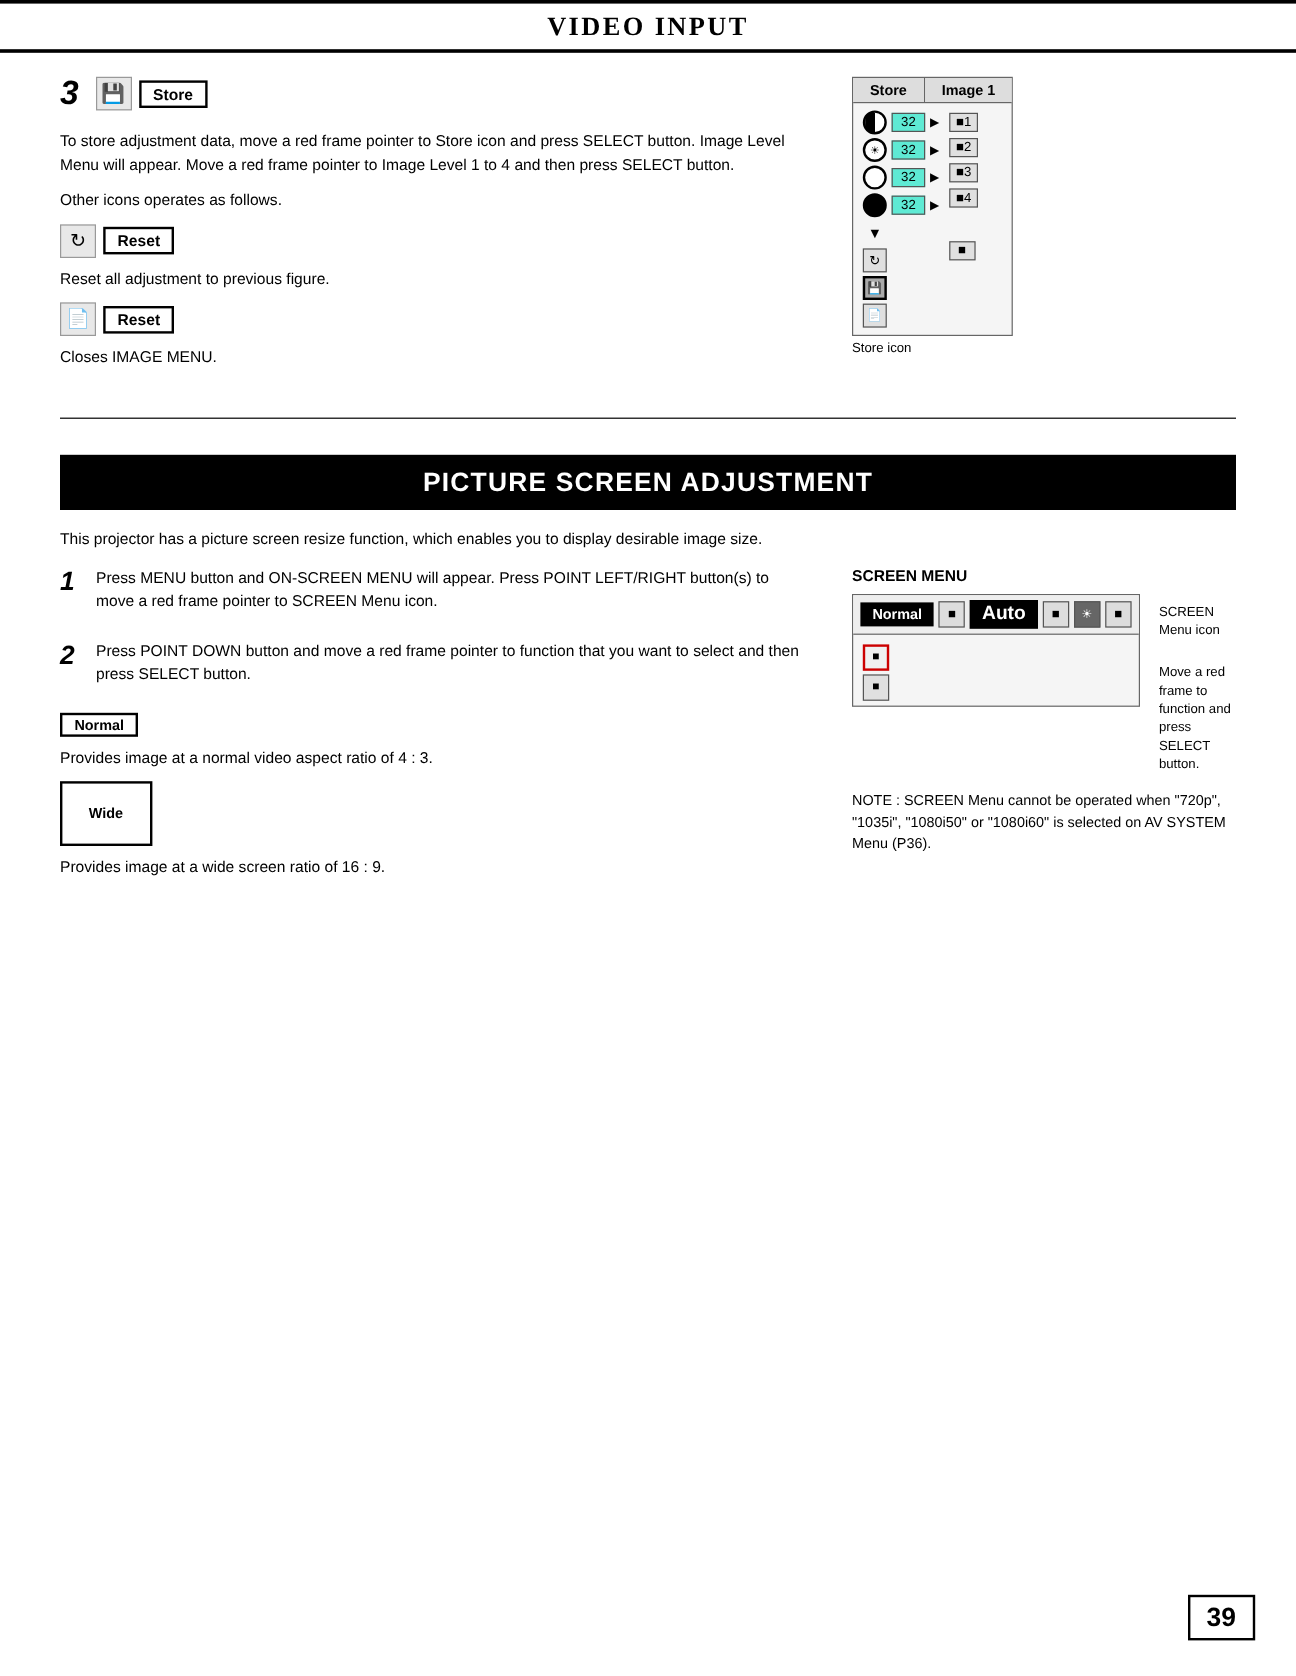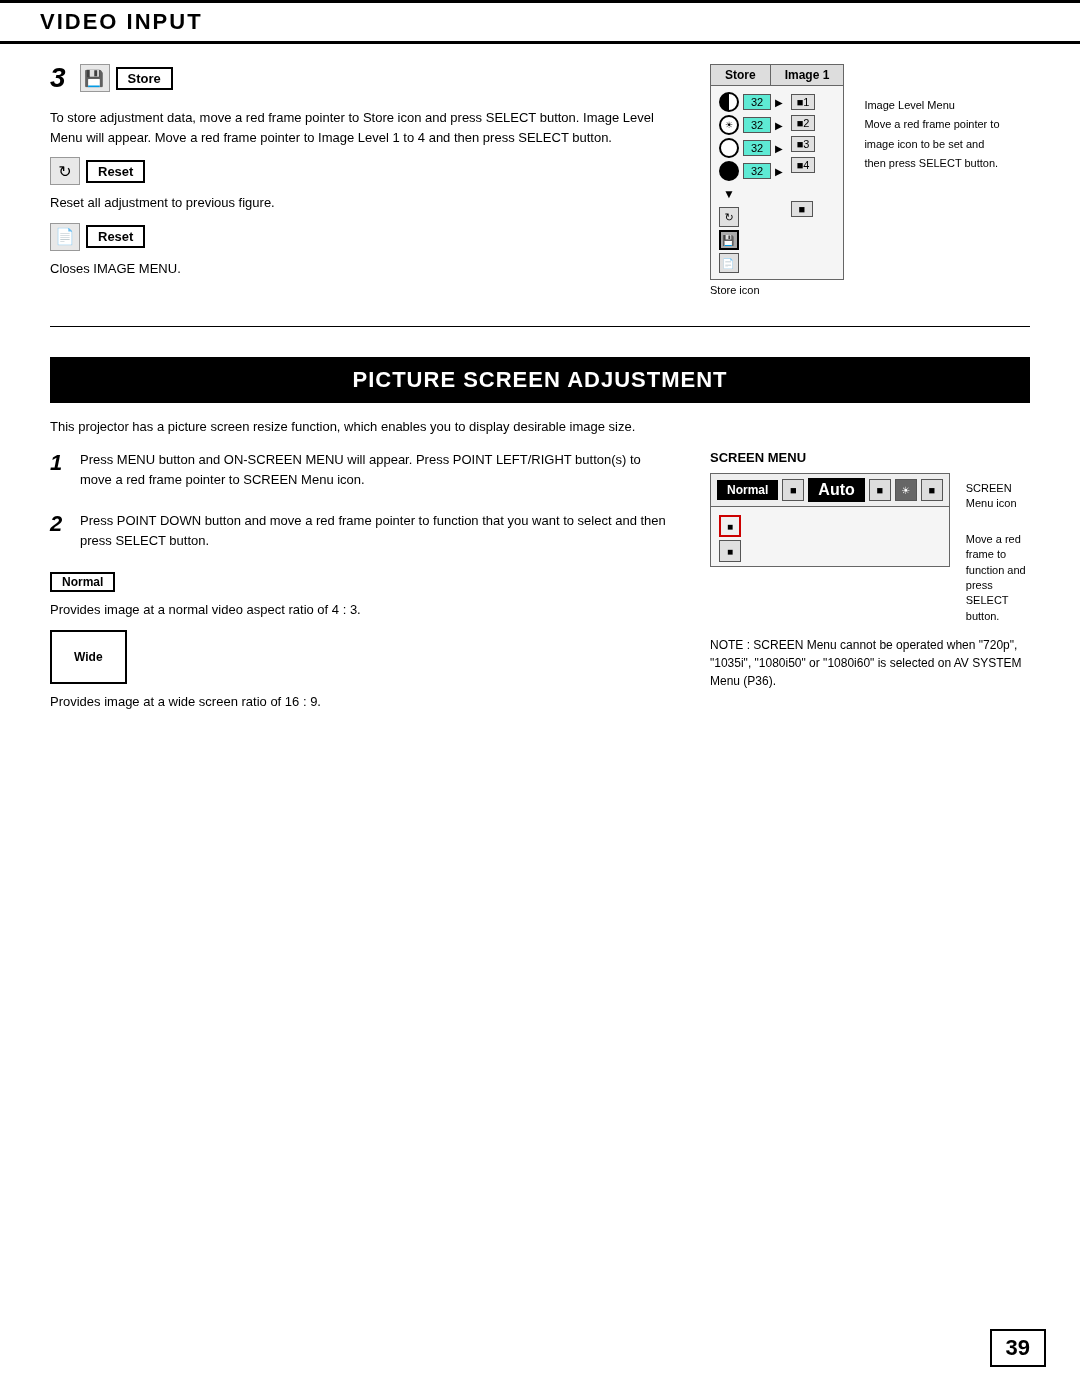--- a/index.html
+++ b/index.html
@@ -10,23 +10,24 @@
       font-family: Arial, Helvetica, sans-serif;
       font-size: 14px;
       color: #000;
       position: relative;
     }
 
     
     .header {
       border-top: 3px solid #000;
       border-bottom: 3px solid #000;
-      text-align: left;
+      text-align: center;
       padding: 6px 40px;
       margin-bottom: 20px;
+      font-family: Liberation Serif, serif;
     }
     .header-title {
       font-size: 22px;
       font-weight: bold;
       letter-spacing: 2px;
     }
 
     .page-content {
       padding: 0 50px;
     }
@@ -329,20 +330,21 @@
       <div class="top-row-3">
         <span class="step-number">3</span>
         <div class="icon-label-row">
           <div class="icon-box">💾</div>
           <div class="label-box">Store</div>
         </div>
       </div>
 
       <p class="body-text">To store adjustment data, move a red frame pointer to Store icon and press SELECT button.  Image Level Menu will appear. Move a red frame pointer to Image Level 1 to 4 and then press SELECT button.</p>
 
+      <p class="body-text">Other icons operates as follows.</p>
 
       <div class="icon-label-row">
         <div class="icon-box">↻</div>
         <div class="label-box">Reset</div>
       </div>
       <p class="body-text">Reset all adjustment to previous figure.</p>
 
       <div class="icon-label-row">
         <div class="icon-box">📄</div>
         <div class="label-box">Reset</div>
@@ -419,26 +421,20 @@
                 <div style="height:18px;"></div>
                 <div style="display:flex; align-items:center; gap:3px;">
                   <div class="image-num-box">■</div>
                 </div>
               </div>
             </div>
           </div>
           <p class="store-icon-label" style="margin-top:4px; font-size:11px;">Store icon</p>
         </div>
 
-        <div style="padding-top:30px; max-width:150px;">
-          <p class="caption-text">Image Level Menu</p>
-          <p class="caption-text">Move a red frame pointer to</p>
-          <p class="caption-text">image icon to be set and</p>
-          <p class="caption-text">then press SELECT button.</p>
-        </div>
       </div>
     </div>
   </div>
 
   <div class="divider"></div>
 
   <div class="psa-section">
     <div class="psa-header">PICTURE SCREEN ADJUSTMENT</div>
 
     <p class="psa-intro">This projector has a picture screen resize function, which enables you to display desirable image size.</p>

